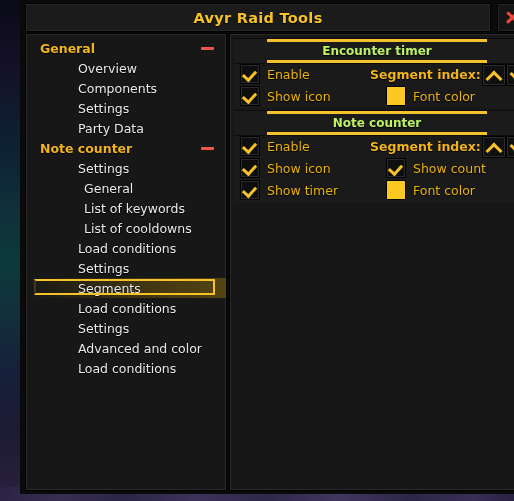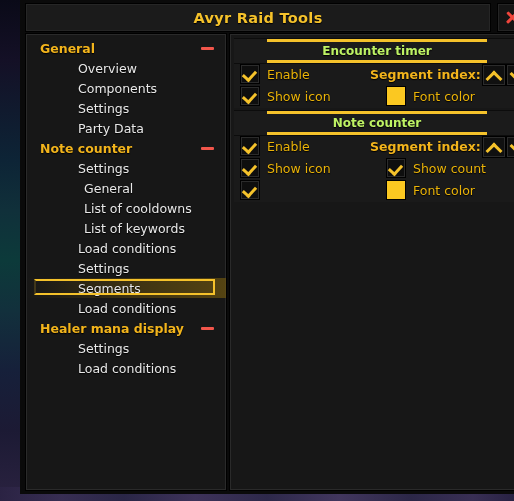--- a/index.html
+++ b/index.html
@@ -303,43 +303,42 @@
           <span class="tree-label">Note counter</span>
           <span class="collapse-icon"></span>
         </div>
         <div class="tree-row lvl1 child">
           <span class="tree-label">Settings</span>
         </div>
         <div class="tree-row lvl2 child">
           <span class="tree-label">General</span>
         </div>
         <div class="tree-row lvl2 child">
+          <span class="tree-label">List of keywords</span>
+        </div>
+        <div class="tree-row lvl2 child">
           <span class="tree-label">List of cooldowns</span>
-        </div>
-        <div class="tree-row lvl2 child">
-          <span class="tree-label">List of keywords</span>
         </div>
         <div class="tree-row lvl1 child">
           <span class="tree-label">Load conditions</span>
         </div>
         <div class="tree-row lvl1 child">
           <span class="tree-label">Settings</span>
         </div>
         <div class="tree-row lvl1 child selected">
           <span class="tree-label">Segments</span>
         </div>
         <div class="tree-row lvl1 child">
           <span class="tree-label">Load conditions</span>
         </div>
-        <div class="tree-row lvl0 parent">
-          <span class="tree-label">Healer mana display</span>
-          <span class="collapse-icon"></span>
-        </div>
         <div class="tree-row lvl1 child">
           <span class="tree-label">Settings</span>
+        </div>
+        <div class="tree-row lvl1 child">
+          <span class="tree-label">Advanced and color</span>
         </div>
         <div class="tree-row lvl1 child">
           <span class="tree-label">Load conditions</span>
         </div>
       </div>
   </div>
 
   <div class="panel" id="content-panel">
     <div id="sections-host">
         <div class="section" style="top: 4px;">
@@ -376,20 +375,21 @@
             <div class="ctl" style="left: 6px; top: 0px;">
               <div class="checkbox checked"></div>
               <span class="ctl-label">Enable</span>
             </div>
             <div class="ctl" style="left: 6px; top: 22px;">
               <div class="checkbox checked"></div>
               <span class="ctl-label">Show icon</span>
             </div>
             <div class="ctl" style="left: 6px; top: 44px;">
               <div class="checkbox checked"></div>
+              <span class="ctl-label">Show timer</span>
             </div>
             <span class="spin-label" style="left: 136px; top: 3px;">Segment index: 2</span>
             <div class="spin-btn" style="left: 248px; top: 0px;">
               <span class="chev up"></span>
             </div>
             <div class="spin-btn" style="left: 272px; top: 0px;">
               <span class="chev down"></span>
             </div>
             <div class="ctl" style="left: 152px; top: 22px; text-align: right;">
               <div class="checkbox checked"></div>

